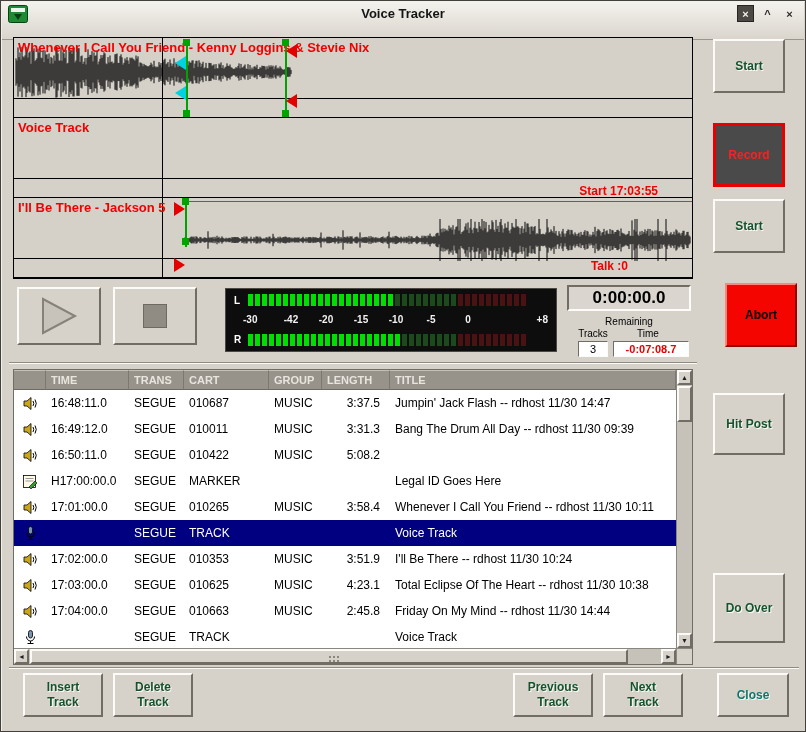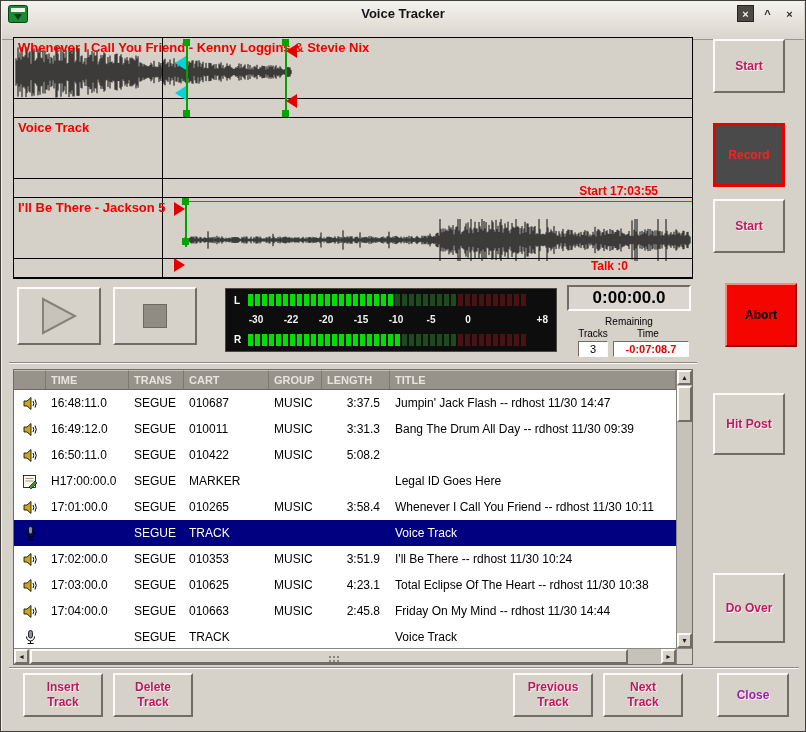--- a/index.html
+++ b/index.html
@@ -12,22 +12,22 @@
   .tb-title{position:absolute;left:0;right:0;top:4px;text-align:center;font-size:13px;font-weight:bold;color:#141414}
   .app-icon{position:absolute;left:6px;top:3px}
   .wbtns{position:absolute;right:6px;top:2px;display:flex;gap:5px;align-items:center;height:19px}
   .wbtn{width:17px;height:17px;display:flex;align-items:center;justify-content:center;font-size:11px;font-weight:bold;color:#2a2a2a;cursor:default}
   .wbtn.dark{background:#4c4843;color:#f4f2ec;border:1px solid #262420}
 
   
   .raised{border-style:solid;border-width:2px;border-color:#fcfbf8 #716d64 #716d64 #fcfbf8;background:#d6d2ca}
   .sunken{border-style:solid;border-width:2px;border-color:#716d64 #fcfbf8 #fcfbf8 #716d64}
   .btn{position:absolute;display:flex;align-items:center;justify-content:center;text-align:center;font-size:12px;font-weight:bold;line-height:1.25;cursor:default}
-  .disabled{color:#be185d;text-shadow:1px 1px 0 #fbfaf6}
-  .closetx{color:#a21caf;text-shadow:1px 1px 0 #fbfaf6}
+  .disabled{color:#14532d;text-shadow:1px 1px 0 #fbfaf6}
+  .closetx{color:#0f766e;text-shadow:1px 1px 0 #fbfaf6}
 
   
   .trackspanel{position:absolute;left:12px;top:36px;width:680px;height:242px;border:1px solid #000;background:#d5d1c9}
   .track{position:relative;height:80px;border-bottom:1px solid #000;background:#d5d1c9}
   .track:last-child{border-bottom:none;height:78px}
   .subline{position:absolute;left:0;width:678px;height:1px;background:#000}
   .vcursor{position:absolute;left:148px;top:0;width:1px;height:240px;background:#000}
   .wave{position:absolute;left:0}
   .ttitle{position:absolute;left:4px;font-size:13px;font-weight:bold;color:#f20000;white-space:nowrap;z-index:3}
   .tinfo{position:absolute;font-size:12px;font-weight:bold;color:#f20000;white-space:nowrap;z-index:3}
@@ -234,22 +234,22 @@
         <div class="seg" style="background: rgb(74, 18, 18);"></div>
         <div class="seg" style="background: rgb(74, 18, 18);"></div>
         <div class="seg" style="background: rgb(74, 18, 18);"></div>
         <div class="seg" style="background: rgb(74, 18, 18);"></div>
         <div class="seg" style="background: rgb(74, 18, 18);"></div>
         <div class="seg" style="background: rgb(74, 18, 18);"></div>
         <div class="seg" style="background: rgb(74, 18, 18);"></div>
         <div class="seg" style="background: rgb(74, 18, 18);"></div>
       </div>
     <div class="mscale">
-        <span style="left: -9px; width: 26px; text-align: center;">-30</span>
-        <span style="left: 26px; width: 26px; text-align: center;">-22</span>
+        <span style="left: -9px; width: 26px; text-align: left;">-30</span>
+        <span style="left: 26px; width: 26px; text-align: center;">-42</span>
         <span style="left: 61px; width: 26px; text-align: center;">-20</span>
         <span style="left: 96px; width: 26px; text-align: center;">-15</span>
         <span style="left: 131px; width: 26px; text-align: center;">-10</span>
         <span style="left: 166px; width: 26px; text-align: center;">-5</span>
         <span style="left: 203px; width: 26px; text-align: center;">0</span>
         <span style="right: -4px;">+8</span>
       </div>
   </div>
 
   <div class="clock sunken">0:00:00.0</div>

